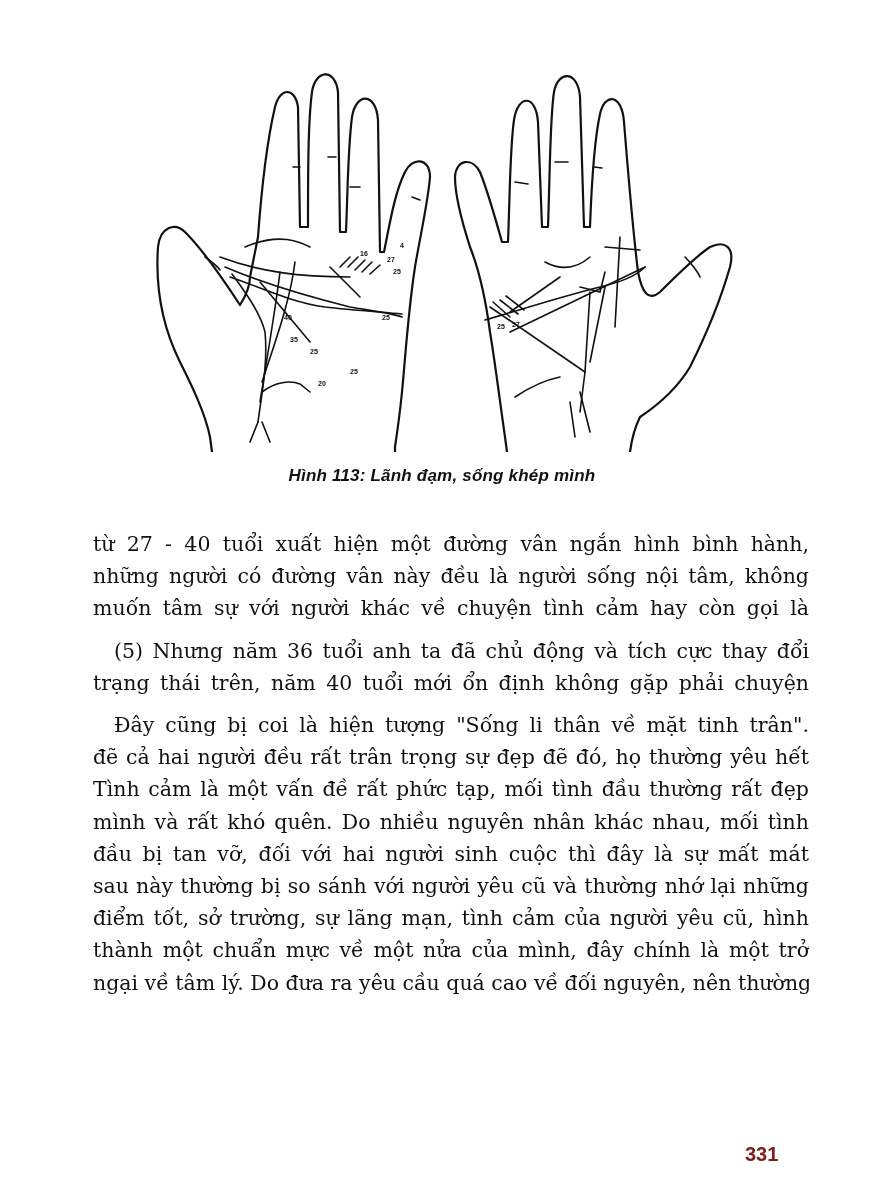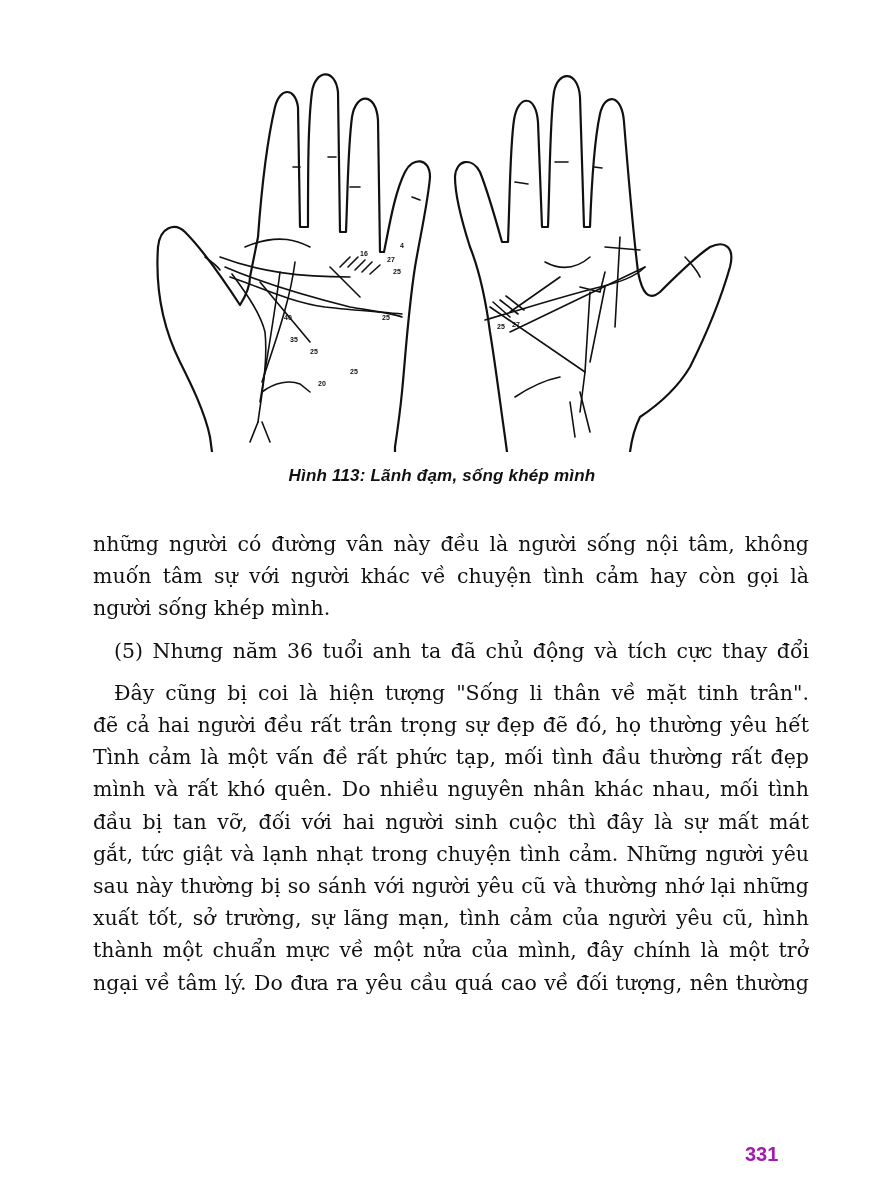--- a/index.html
+++ b/index.html
@@ -61,21 +61,21 @@
     .line.short {
       text-align-last: left;
     }
     .page-number {
       position: absolute;
       left: 745px;
       top: 1143px;
       font-family: "Liberation Sans", sans-serif;
       font-weight: bold;
       font-size: 20px;
-      color: #a21caf;
+      color: #7f1d1d;
     }
     .hand-stroke {
       fill: none;
       stroke: #111;
       stroke-width: 2.2;
       stroke-linecap: round;
       stroke-linejoin: round;
     }
     .palm-line {
       fill: none;
@@ -211,34 +211,34 @@
       <text class="age-label" x="347" y="267">25</text>
       <text class="age-label" x="362" y="265">27</text>
     </g>
   </svg>
 </div>
 
 <div class="caption">Hình 113: Lãnh đạm, sống khép mình</div>
 
 <div class="text-block">
   <div class="para">
+    <span class="line">từ 27 - 40 tuổi xuất hiện một đường vân ngắn hình bình hành,</span>
     <span class="line">những người có đường vân này đều là người sống nội tâm, không</span>
     <span class="line">muốn tâm sự với người khác về chuyện tình cảm hay còn gọi là</span>
-    <span class="line short">người sống khép mình.</span>
   </div>
   <div class="para">
     <span class="line" style="padding-left:21px">(5) Nhưng năm 36 tuổi anh ta đã chủ động và tích cực thay đổi</span>
+    <span class="line">trạng thái trên, năm 40 tuổi mới ổn định không gặp phải chuyện</span>
   </div>
   <div class="para">
     <span class="line" style="padding-left:21px">Đây cũng bị coi là hiện tượng "Sống li thân về mặt tinh trân".</span>
     <span class="line">đẽ cả hai người đều rất trân trọng sự đẹp đẽ đó, họ thường yêu hết</span>
     <span class="line">Tình cảm là một vấn đề rất phức tạp, mối tình đầu thường rất đẹp</span>
     <span class="line">mình và rất khó quên. Do nhiều nguyên nhân khác nhau, mối tình</span>
     <span class="line">đầu bị tan vỡ, đối với hai người sinh cuộc thì đây là sự mất mát</span>
-    <span class="line">gắt, tức giật và lạnh nhạt trong chuyện tình cảm. Những người yêu</span>
     <span class="line">sau này thường bị so sánh với người yêu cũ và thường nhớ lại những</span>
-    <span class="line">xuất tốt, sở trường, sự lãng mạn, tình cảm của người yêu cũ, hình</span>
+    <span class="line">điểm tốt, sở trường, sự lãng mạn, tình cảm của người yêu cũ, hình</span>
     <span class="line">thành một chuẩn mực về một nửa của mình, đây chính là một trở</span>
-    <span class="line">ngại về tâm lý. Do đưa ra yêu cầu quá cao về đối tượng, nên thường</span>
+    <span class="line">ngại về tâm lý. Do đưa ra yêu cầu quá cao về đối nguyên, nên thường</span>
   </div>
 </div>
 
 <div class="page-number">331</div>
 
 </body></html>

